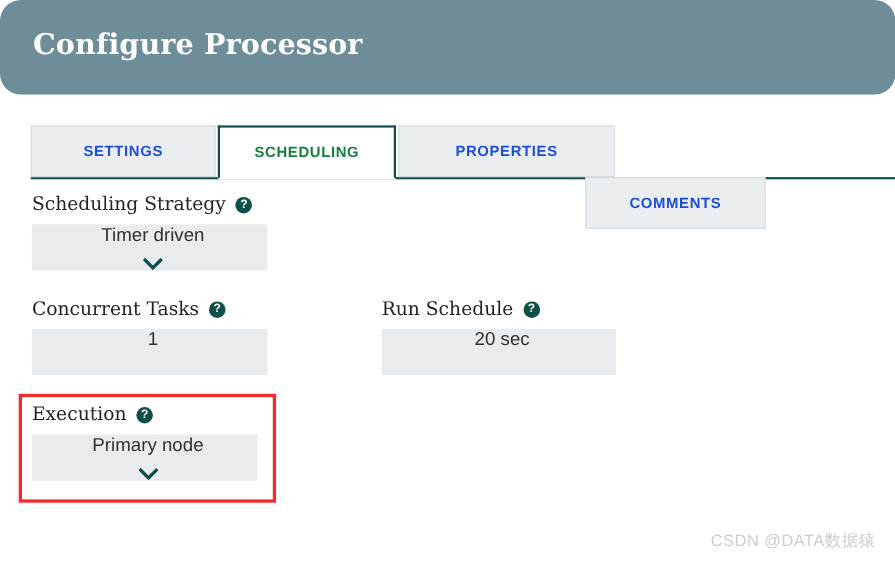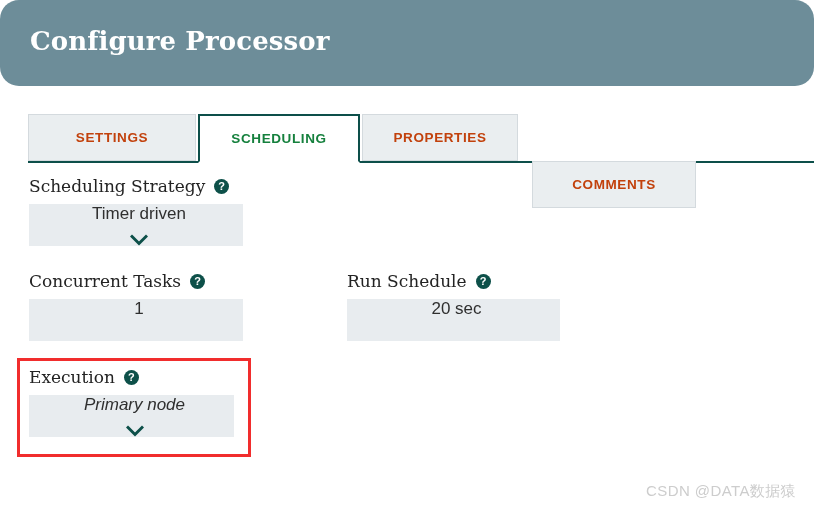--- a/index.html
+++ b/index.html
@@ -54,40 +54,40 @@
     height: 2px;
     background: #0d4f4a;
   }
   .tab {
     position: absolute;
     top: 0;
     height: 47px;
     background: #eaeef0;
     border: 1px solid #d4dade;
     box-sizing: border-box;
-    color: #c2410c;
+    color: #1d4ed8;
     font-size: 13.5px;
     font-weight: bold;
     letter-spacing: 0.6px;
     display: flex;
     align-items: center;
     justify-content: center;
     cursor: pointer;
   }
   .tab.active {
     background: #ffffff;
     border: 2px solid #0d4f4a;
     border-bottom: 2px solid #ffffff;
     color: #15803d;
     z-index: 5;
     height: 49px;
   }
   #tab-0 { left: 28px;  width: 168px; }
   #tab-1 { left: 198px; width: 162px; }
-  #tab-2 { left: 362px; width: 156px; }
+  #tab-2 { left: 362px; width: 197px; }
   #tab-3 { left: 532px; width: 164px; margin-top: 47px; }
 
   
   .form-area {
     position: absolute;
     left: 0;
     top: 164px;
     width: 814px;
     height: 349px;
     padding-left: 48px;
@@ -153,21 +153,21 @@
   #field-scheduling-strategy { left: 29px; top: 11px; }
   #field-scheduling-strategy .control { width: 214px; }
 
   #field-concurrent-tasks { left: 29px; top: 106px; }
   #field-concurrent-tasks .control { width: 214px; }
 
   #field-run-schedule { left: 347px; top: 106px; }
   #field-run-schedule .control { width: 213px; }
 
   #field-execution { left: 29px; top: 202px; }
-  #field-execution .control { width: 205px; font-style: italic; }
+  #field-execution .control { width: 205px; }
 
   
   .annotation-box {
     position: absolute;
     left: 17px;
     top: 358px;
     width: 234px;
     height: 99px;
     border: 3px solid #f12d2d;
     box-sizing: border-box;

